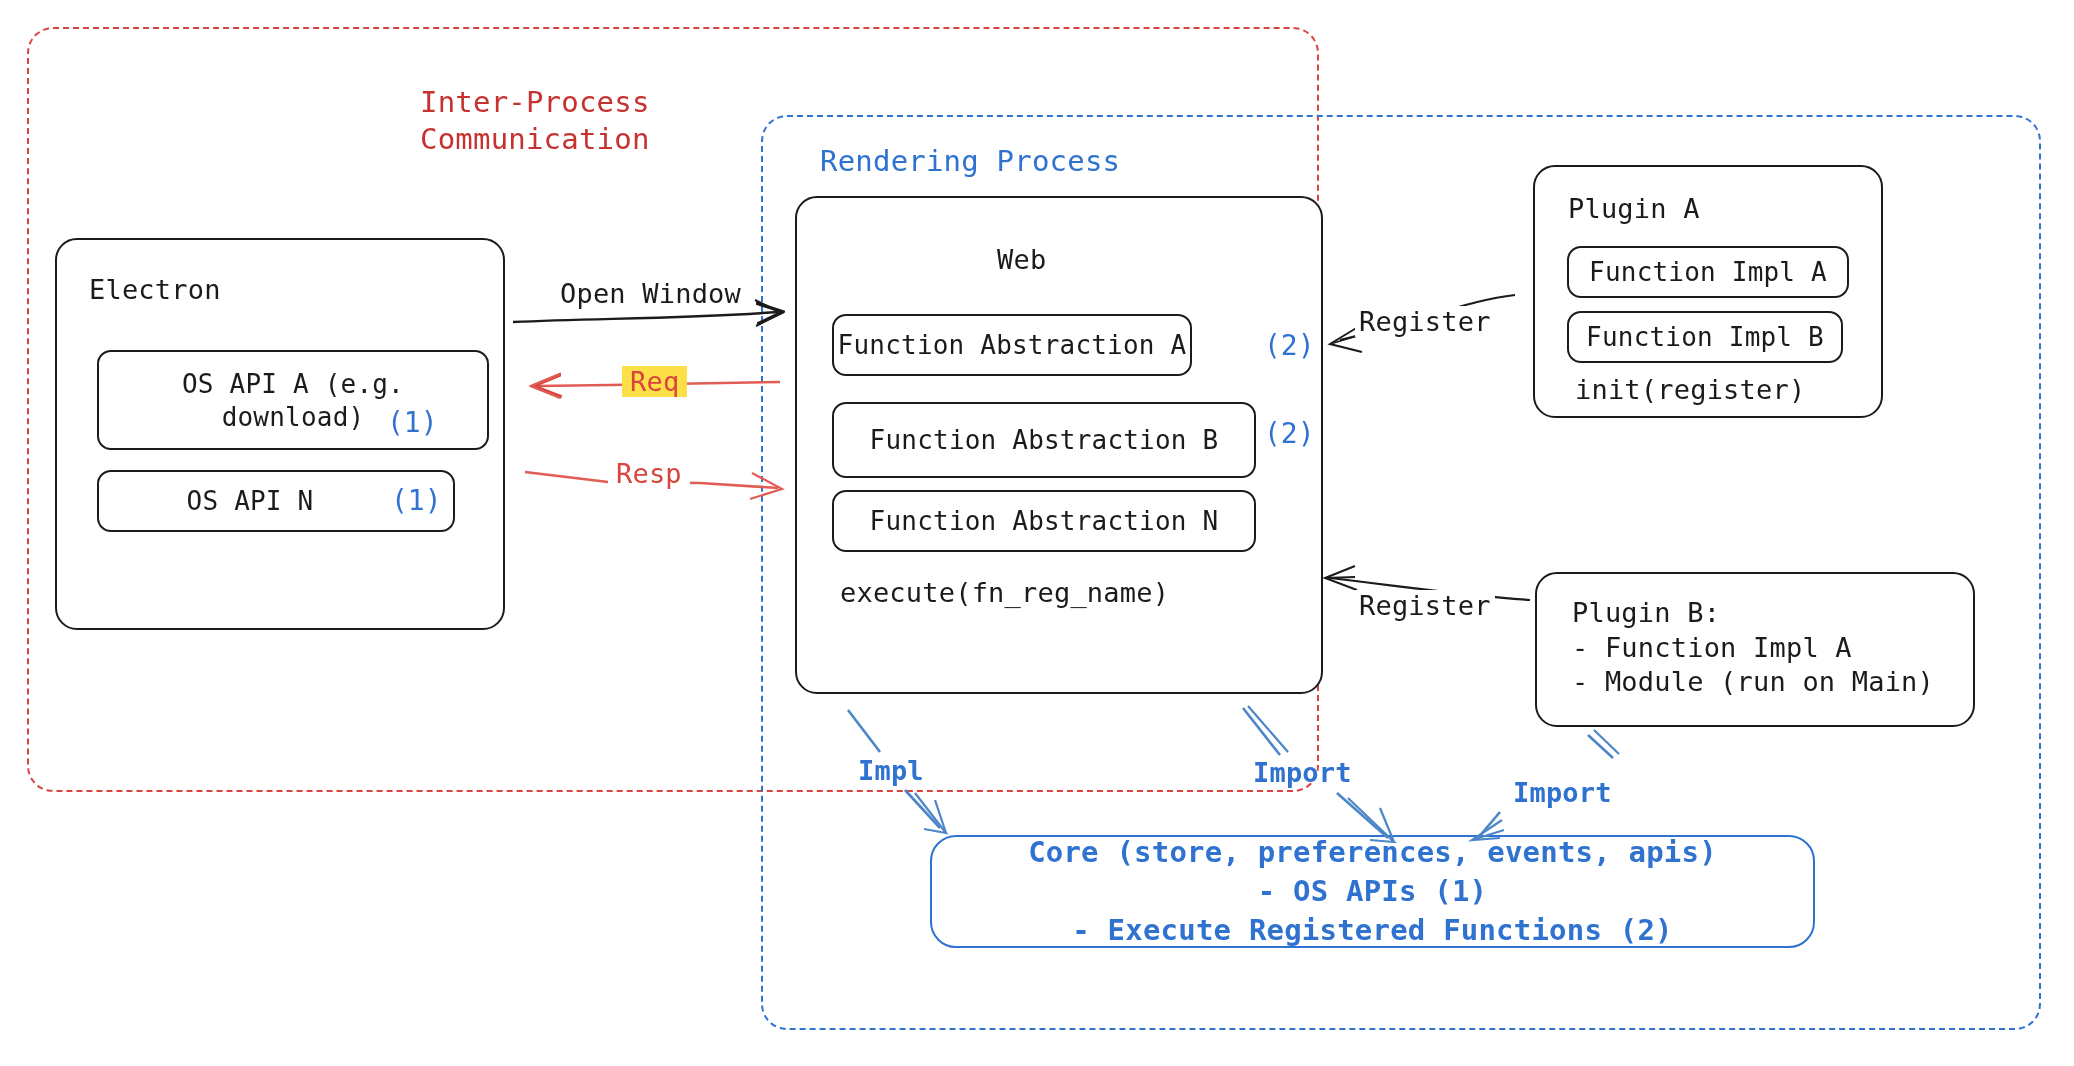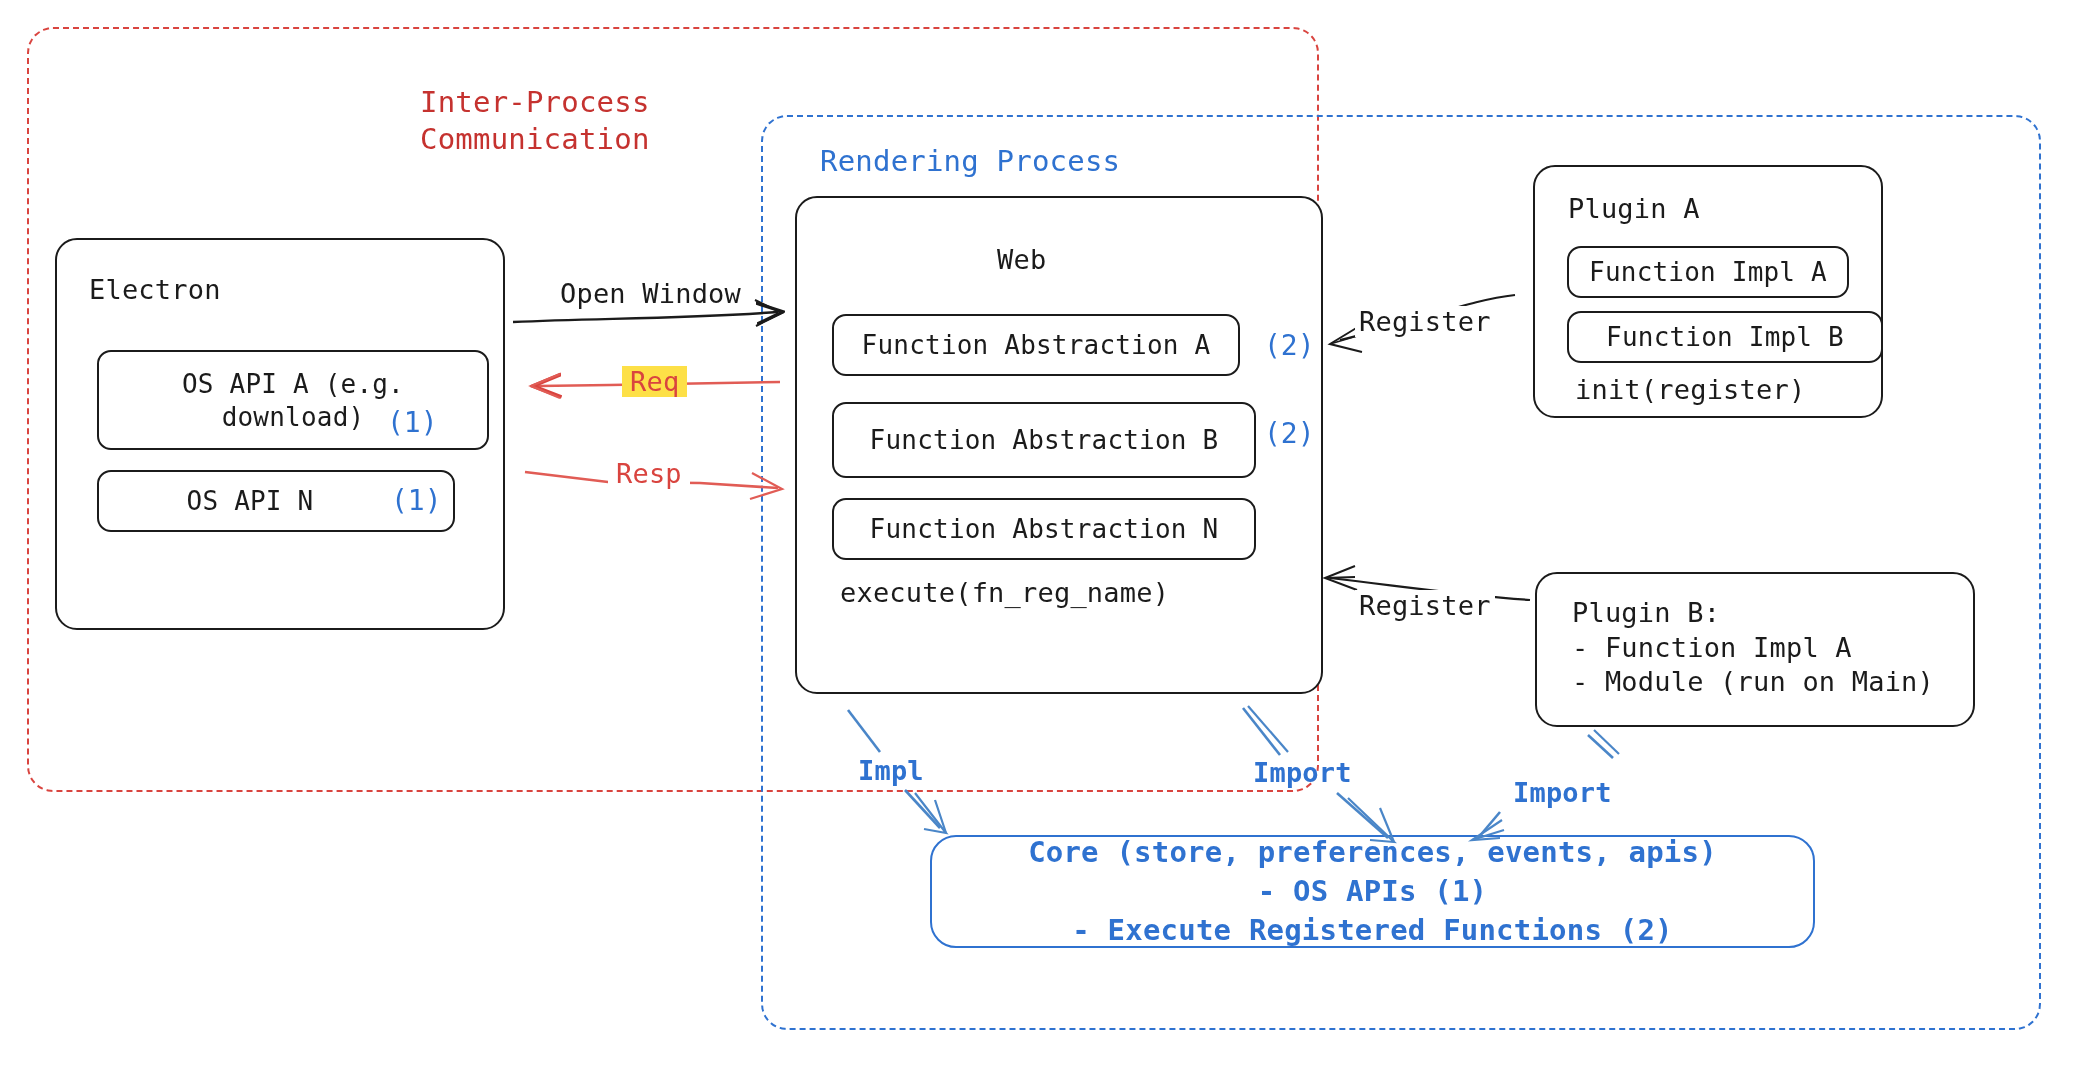--- a/index.html
+++ b/index.html
@@ -147,45 +147,45 @@
 
     <div class="box inner" style="left:40px; top:230px; width:358px; height:62px;">
       <div class="cell-text" style="font-size:26px; transform:translateY(-50%) translateX(-26px);">OS API N</div>
     </div>
     <div class="ref-tag" style="left:334px; top:244px;">(1)</div>
   </div>
 
   <div class="box" style="left:795px; top:196px; width:528px; height:498px;">
     <div class="box-title" style="left:200px; top:46px;">Web</div>
 
-    <div class="box inner" style="left:35px; top:116px; width:408px; height:62px;">
+    <div class="box inner" style="left:35px; top:116px; width:360px; height:62px;">
       <div class="cell-text" style="font-size:26px;">Function Abstraction A</div>
     </div>
     <div class="ref-tag" style="left:467px; top:131px;">(2)</div>
 
     <div class="box inner" style="left:35px; top:204px; width:424px; height:76px;">
       <div class="cell-text" style="font-size:26px;">Function Abstraction B</div>
     </div>
     <div class="ref-tag" style="left:467px; top:219px;">(2)</div>
 
-    <div class="box inner" style="left:35px; top:292px; width:424px; height:62px;margin-top:8px;">
+    <div class="box inner" style="left:35px; top:292px; width:424px; height:62px;">
       <div class="cell-text" style="font-size:26px;">Function Abstraction N</div>
     </div>
 
     <div class="plain-text" style="left:43px; top:378px;">execute(fn_reg_name)</div>
   </div>
 
   <div class="box" style="left:1533px; top:165px; width:350px; height:253px;padding-left:20px;">
     <div class="box-title" style="left:33px; top:26px;">Plugin A</div>
 
     <div class="box inner" style="left:32px; top:79px; width:282px; height:52px;">
       <div class="cell-text" style="font-size:26px;">Function Impl A</div>
     </div>
 
-    <div class="box inner" style="left:32px; top:144px; width:316px; height:52px;">
+    <div class="box inner" style="left:32px; top:144px; width:276px; height:52px;">
       <div class="cell-text" style="font-size:26px;">Function Impl B</div>
     </div>
 
     <div class="plain-text" style="left:40px; top:206px;">init(register)</div>
   </div>
 
   <div class="box" style="left:1535px; top:572px; width:440px; height:155px;">
     <div class="plain-text" style="left:35px; top:22px;">Plugin B:
 - Function Impl A
 - Module (run on Main)</div>

